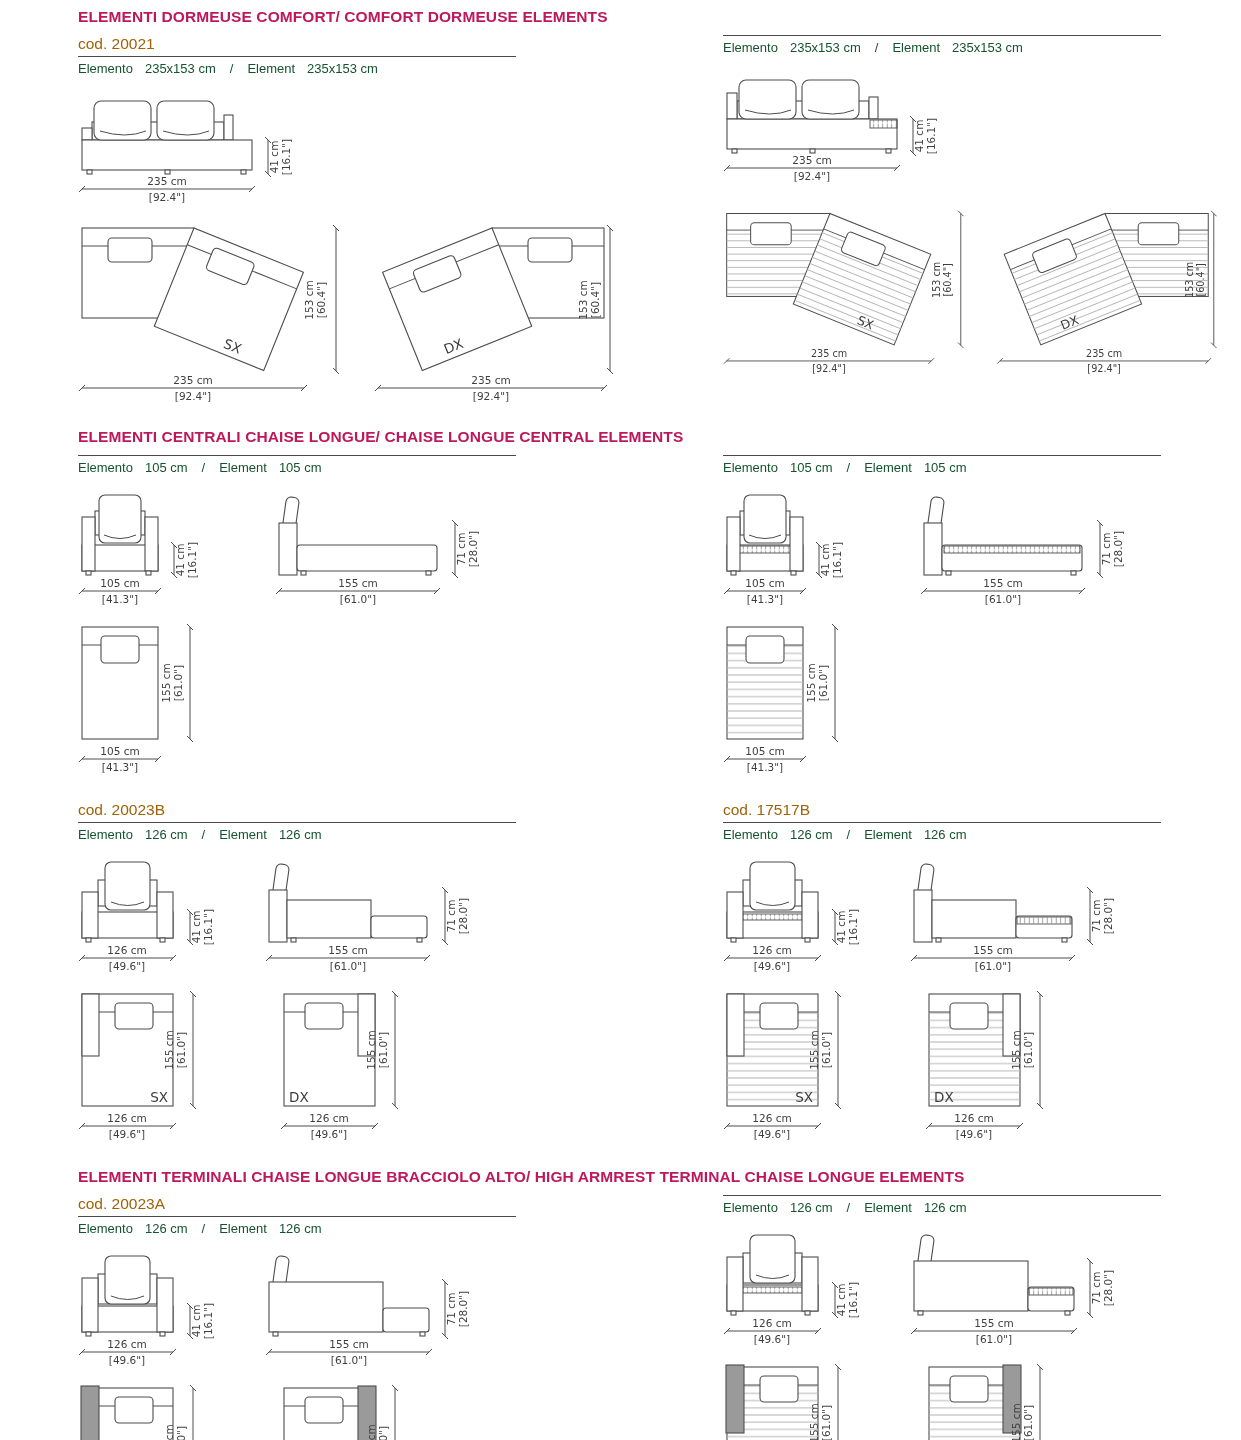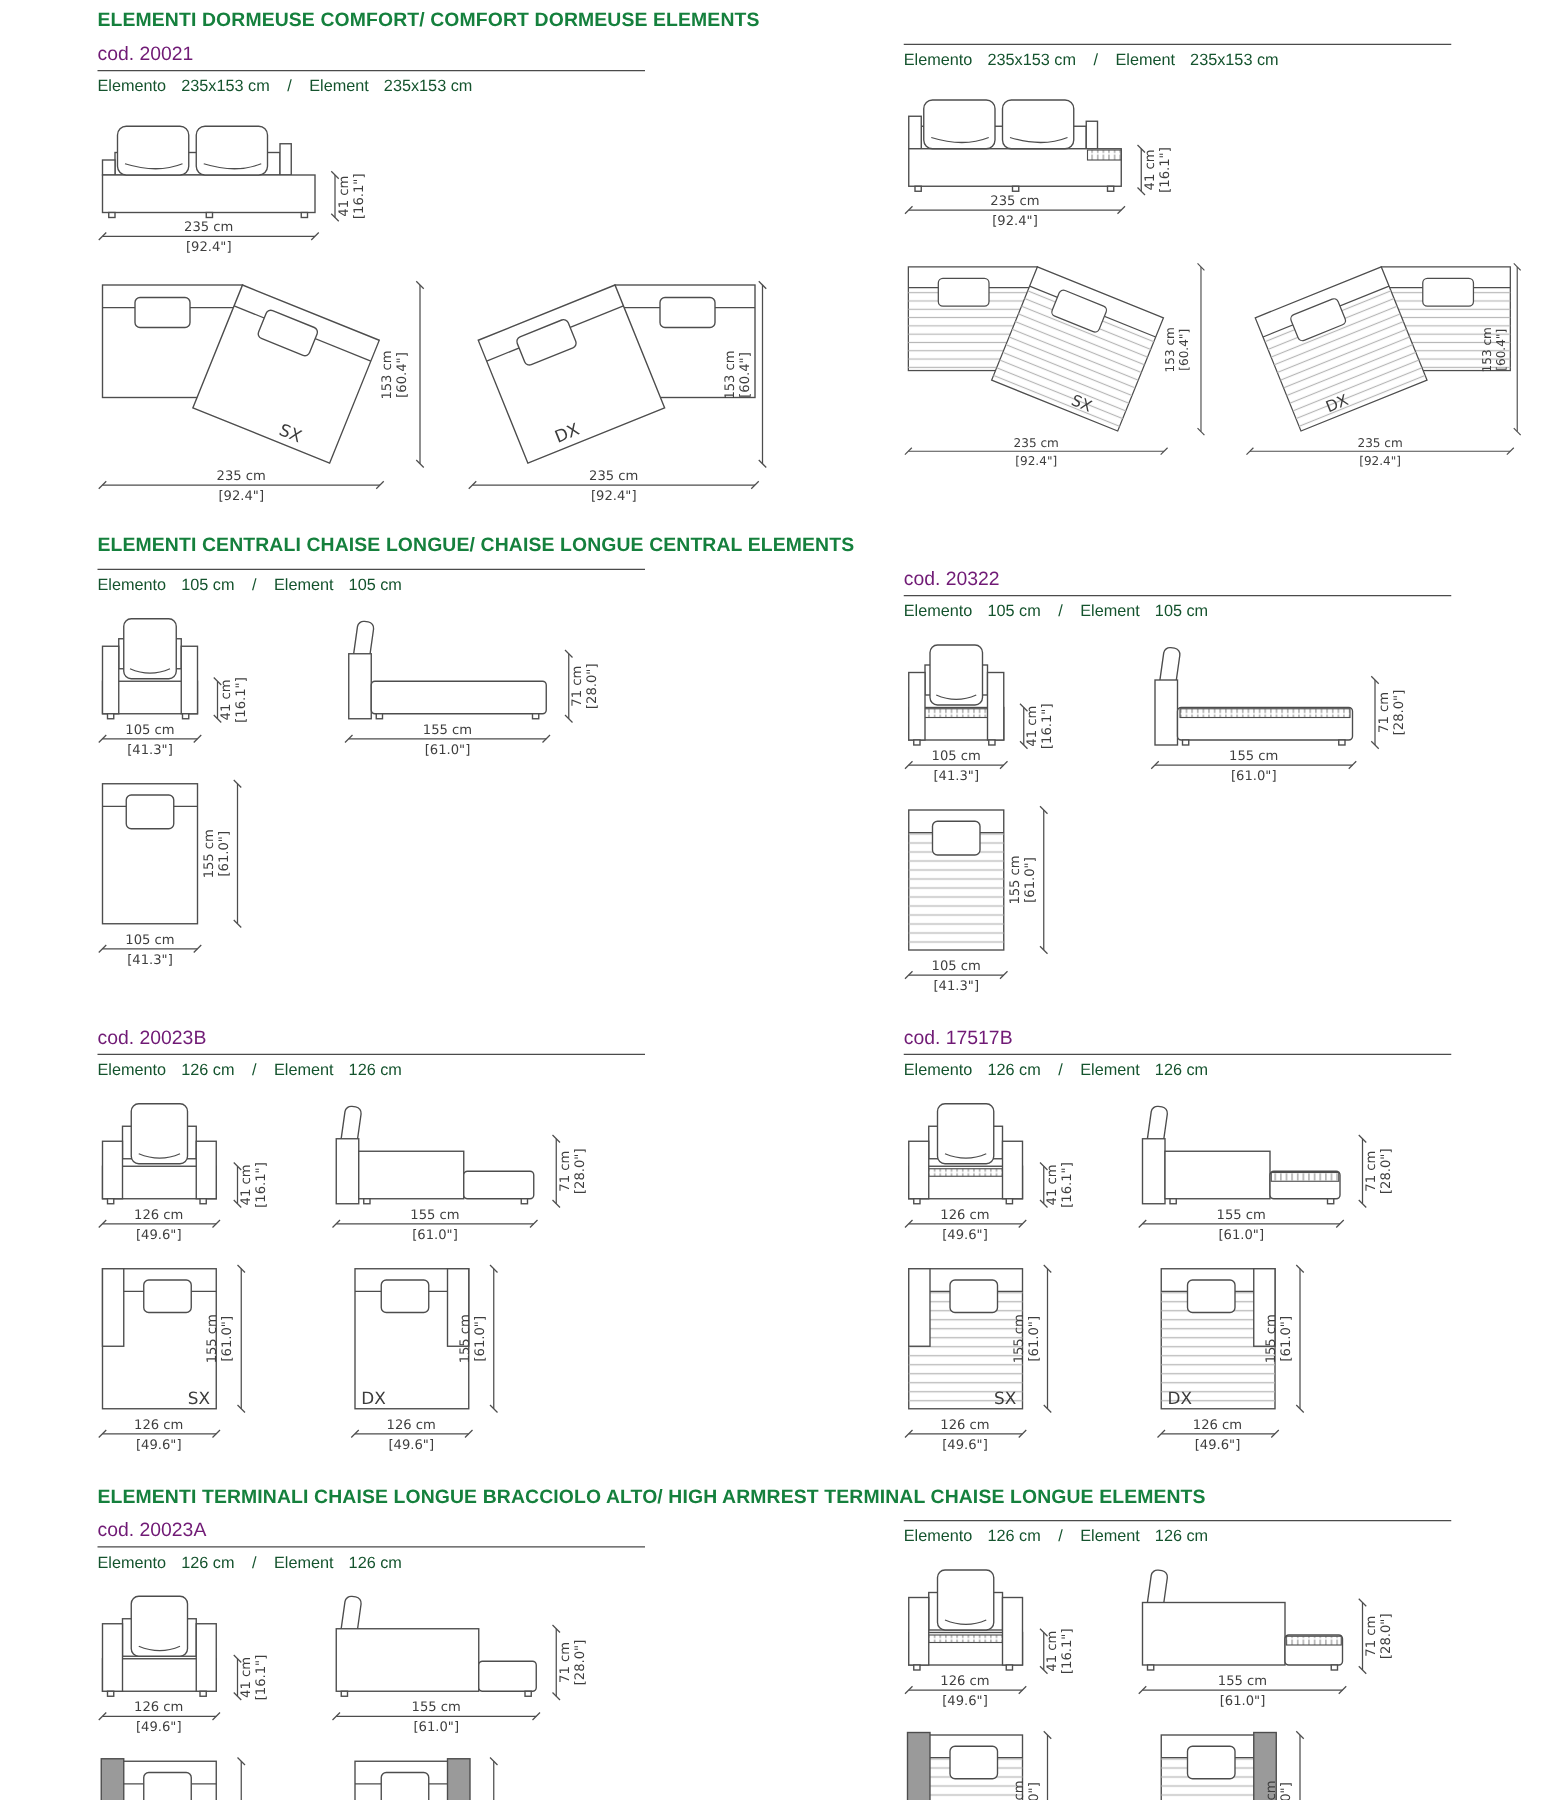--- a/index.html
+++ b/index.html
@@ -5,25 +5,25 @@
   html,body { margin:0; padding:0; background:#fff; }
   body {
     width:1241px; height:1440px; box-sizing:border-box;
     padding:8px 0 10px 78px;
     font-family:"Liberation Sans", sans-serif;
     color:#3c3c3c;
     overflow:hidden;
   }
   .sec-title {
     font-size:15.5px; font-weight:600; letter-spacing:0.1px;
-    color:#15803d; margin:0 0 9px 0;
+    color:#be185d; margin:0 0 9px 0;
   }
   .sec-block { margin-bottom:24px; }
   .sec-cols { display:grid; grid-template-columns:565px 500px; column-gap:80px; }
-  .code { font-size:15.5px; color:#701a75; margin-bottom:3px; }
+  .code { font-size:15.5px; color:#a16207; margin-bottom:3px; }
   .rule { border-top:1.6px solid #4a4a4a; width:438px; }
   .elline { font-size:13px; color:#14532d; padding:4px 0 12px 0; }
   .elline .lab { margin-right:12px; }
   .elline .sz  { margin-right:14px; }
   .elline .sep { margin-right:14px; }
   .row { display:flex; align-items:flex-start; }
   .row.front { gap:42px; }
   .row.tops1 { gap:6px; margin-top:8px; }
   .row.tops  { gap:72px; margin-top:10px; }
   svg { display:block; }
@@ -251,21 +251,20 @@
           <text class="dt" transform="rotate(-90)" x="-62" y="92" text-anchor="middle">155 cm</text>
           <text class="dt" transform="rotate(-90)" x="-62" y="104" text-anchor="middle">[61.0"]</text>
           <line class="dl" x1="4" y1="138" x2="80" y2="138" marker-start="url(#tk)" marker-end="url(#tk)"></line>
           <text class="dt" x="42" y="134" text-anchor="middle">105 cm</text>
           <text class="dt" x="42" y="150" text-anchor="middle">[41.3"]</text>
         </svg>
       </div>
     </div>
 
     <div class="col">
-      <div class="code">cod. 20322</div>
       <div class="rule"></div>
       <div class="elline">
         <span class="lab">Elemento</span><span class="sz">105 cm</span><span class="sep">/</span><span class="lab">Element</span><span class="sz">105 cm</span>
       </div>
       <div class="row front">
         <svg width="155" height="124" viewBox="0 0 155 124">
           <rect class="o" x="17" y="24" width="50" height="24"></rect>
           <rect class="o" rx="6" x="21" y="8" width="42" height="48"></rect>
           <path class="nf" d="M26,48 q16,7 32,0"></path>
           <rect class="o" x="4" y="58" width="76" height="26"></rect>

